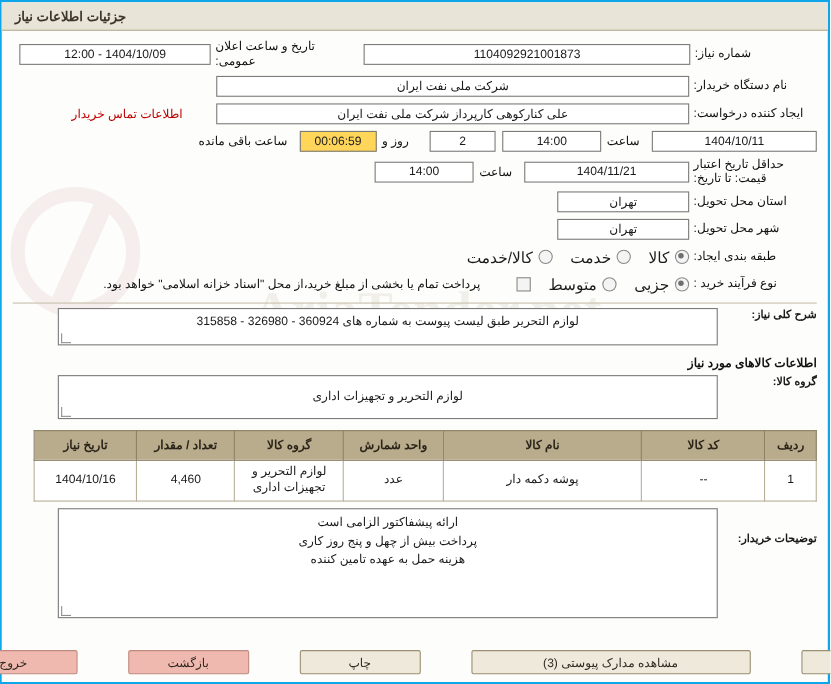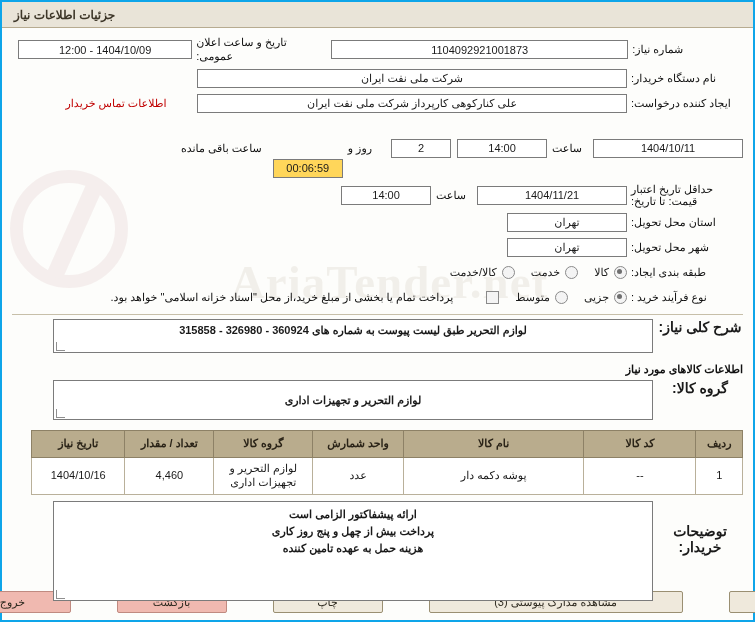--- a/index.html
+++ b/index.html
@@ -60,70 +60,70 @@
     line-height:1.25;
   }
   .lbl.two{line-height:1.15;}
   .fld{
     height:19px;border:1px solid #7b7b7b;background:#fff;
     display:flex;align-items:center;justify-content:center;
     font-size:11px;box-sizing:border-box;margin-left:6px;
     overflow:hidden;white-space:nowrap;
   }
   .fld.red{color:#c00000;border:none;background:transparent;justify-content:center;font-size:11px;}
-  .fld.hi{background:#ffd65a;border:1px solid #7b7b7b;margin-top:40px;}
+  .fld.hi{background:#ffd65a;border:1px solid #7b7b7b;}
   .w150{width:150px;}
   .w176{width:176px;}
   .w300{width:300px;}
   .w430{width:430px;}
   .w120{width:120px;}
   .w90{width:90px;}
   .w70{width:70px;}
   .w60{width:60px;}
   .inline-lbl{font-size:11px;padding:0 5px;color:#111;white-space:nowrap;}
 
   
   .radio{
     width:11px;height:11px;border:1px solid #8a8a8a;border-radius:50%;
     background:#f4f4f4;display:inline-block;margin-left:5px;
     position:relative;flex:0 0 auto;
   }
   .radio.on:after{
     content:"";position:absolute;left:2px;top:2px;width:5px;height:5px;
     border-radius:50%;background:#6f6f6f;
   }
-  .radio-item{display:flex;align-items:center;margin-left:16px;font-size:11px;text-align:center;}
+  .radio-item{display:flex;align-items:center;margin-left:16px;font-size:14px;text-align:center;}
   .chk{
     width:11px;height:11px;border:1px solid #8a8a8a;background:#f4f4f4;
     display:inline-block;margin-left:5px;flex:0 0 auto;
   }
   .note{font-size:11px;color:#111;margin-left:10px;}
 
   .hr{border-top:1px solid #c7bfa9;margin:6px 0 0 0;}
 
   .sec-title{
     font-size:11px;font-weight:bold;color:#111;text-align:right;
     padding:6px 10px 4px 0;
   }
   .big-row{display:flex;align-items:flex-start;padding:0 10px 4px 10px;}
-  .big-lbl{width:90px;text-align:center;font-size:14px;font-weight:bold;padding-left:4px;box-sizing:border-box;}
+  .big-lbl{width:90px;text-align:right;font-size:10px;font-weight:bold;padding-left:4px;box-sizing:border-box;}
   .area{
     border:1px solid #7b7b7b;background:#fff;position:relative;
     font-size:11px;padding:4px 8px;box-sizing:border-box;
     text-align:center;
   }
   .area .resz{
     position:absolute;left:2px;bottom:1px;width:8px;height:8px;
     border-left:1px solid #8f8f8f;border-bottom:1px solid #8f8f8f;
     transform:skewX(-0deg);
   }
   .area.h34{height:34px;}
   .area.h40{height:40px;line-height:30px;}
   .area.h84{height:100px;text-align:center;line-height:1.55;}
-  .area.w600{width:600px;font-weight:bold;}
+  .area.w600{width:600px;}
 
   
   table.grid{
     width:712px;margin:6px 10px 0 10px;border-collapse:collapse;
     font-size:11px;
   }
   table.grid th{
     background:#b9ac8d;color:#2b2418;font-weight:bold;
     border:1px solid #8d8166;height:22px;padding:2px 4px;
   }

